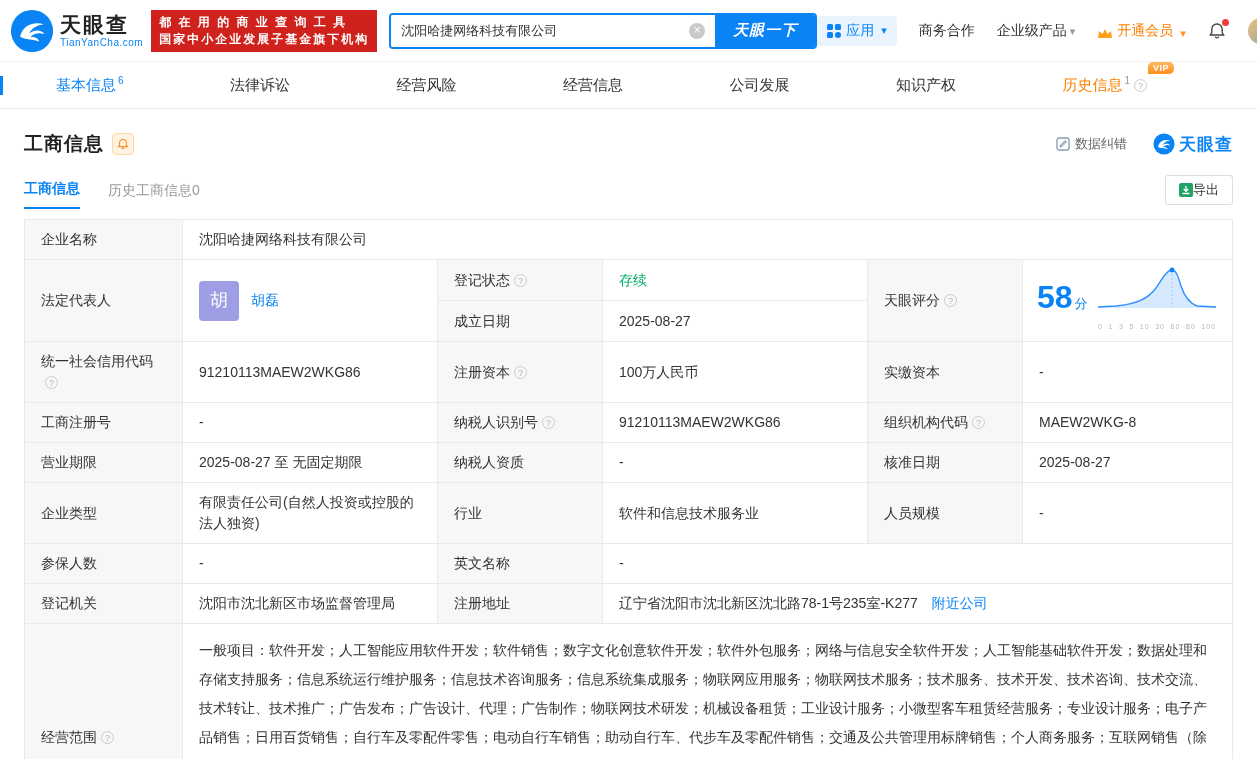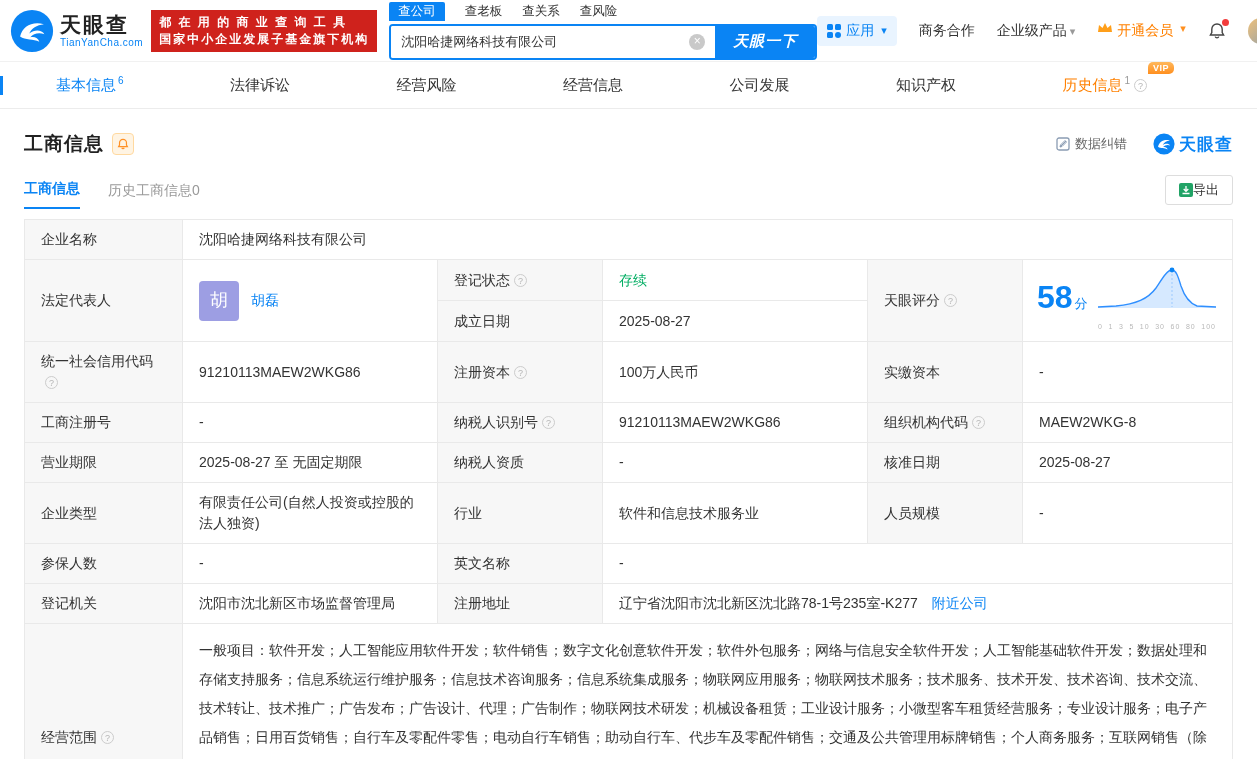--- a/index.html
+++ b/index.html
@@ -24,21 +24,21 @@
   .search-box input { flex:1; border:none; outline:none; padding:0 10px; font-size:13px; color:#333; font-family:inherit; }
   .clear-btn { width:16px; height:16px; border-radius:50%; background:#c9c9c9; color:#fff; font-size:12px; line-height:15px; text-align:center; align-self:center; margin-right:10px; cursor:pointer; }
   .clear-btn::before { content:"×"; }
   .search-btn { width:100px; background:#0a84f4; color:#fff; border:none; font-size:15px; font-weight:bold; cursor:pointer; font-family:inherit; letter-spacing:1px;font-style:italic; }
   .topnav { display:flex; align-items:center; margin-left:auto; gap:22px; white-space:nowrap; }
   .apps-pill { display:flex; align-items:center; gap:5px; background:#e9f4ff; color:#0a84f4; padding:6px 10px; border-radius:4px; font-size:14px; cursor:pointer; }
   .caret-blue::after { content:"▾"; color:#0a84f4; font-size:11px; margin-left:2px; }
   .caret-gray::after { content:"▾"; color:#999; font-size:11px; margin-left:3px; }
   .caret-orange::after { content:"▾"; color:#ff8f1f; font-size:11px; margin-left:3px; }
   .nav-link { color:#333; cursor:pointer; }
-  .vip-link { color:#ff8000; cursor:pointer; display:flex; align-items:flex-start; gap:4px; }
+  .vip-link { color:#ff8000; cursor:pointer; display:flex; align-items:flex-end; gap:4px; }
   .bell-wrap { position:relative; cursor:pointer; display:flex; }
   .bell-dot { position:absolute; top:-3px; right:-3px; width:7px; height:7px; background:#f23c3c; border-radius:50%; }
   .user-wrap { display:flex; align-items:center; gap:6px; cursor:pointer; }
   .user-avatar { width:26px; height:26px; border-radius:50%; background:linear-gradient(135deg,#f0c27b,#8e9eab); }
   
   .anchor-tabs { position:relative; display:flex; align-items:center; justify-content:space-between; height:47px; padding:0 110px 0 56px; border-bottom:1px solid #ececec; font-size:15px; }
   .edge-bar { position:absolute; left:0; top:14px; width:3px; height:19px; background:#0a84f4; }
   .atab { color:#333; cursor:pointer; position:relative; }
   .atab.active { color:#0a84f4; font-weight:500; }
   .atab sup { font-size:10px; margin-left:2px; }
@@ -91,26 +91,20 @@
       <div class="logo-cn">天眼查</div>
       <div class="logo-en">TianYanCha.com</div>
     </div>
   </div>
   <div class="slogan">
     <div>都 在 用 的 商 业 查 询 工 具</div>
     <div>国家中小企业发展子基金旗下机构</div>
   </div>
 
   <div class="search-area">
-    <div class="search-tabs">
-      <span class="search-tab active">查公司</span>
-      <span class="search-tab">查老板</span>
-      <span class="search-tab">查关系</span>
-      <span class="search-tab">查风险</span>
-    </div>
     <div class="search-box">
       <input type="text" value="沈阳哈捷网络科技有限公司" style="">
       <span class="clear-btn"></span>
       <button class="search-btn">天眼一下</button>
     </div>
   </div>
 
   <div class="topnav">
     <div class="apps-pill caret-blue">
       <svg width="14" height="14" viewBox="0 0 14 14">

